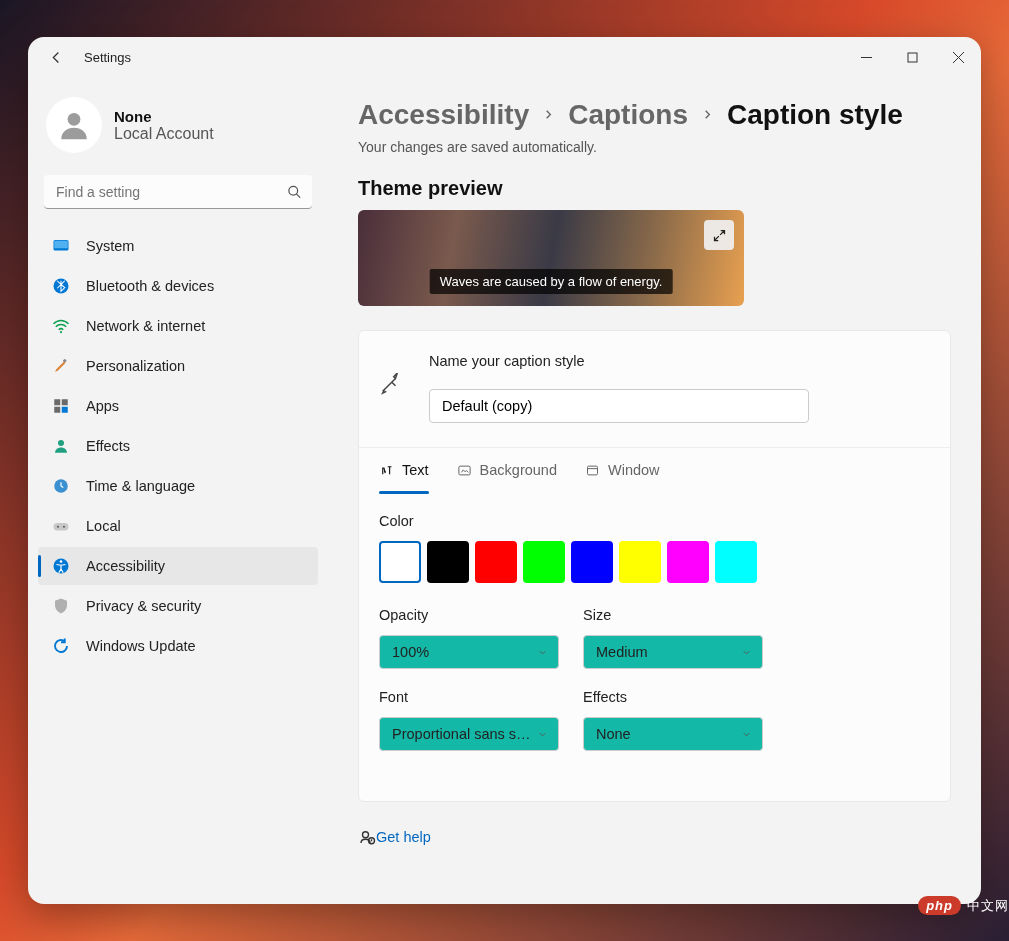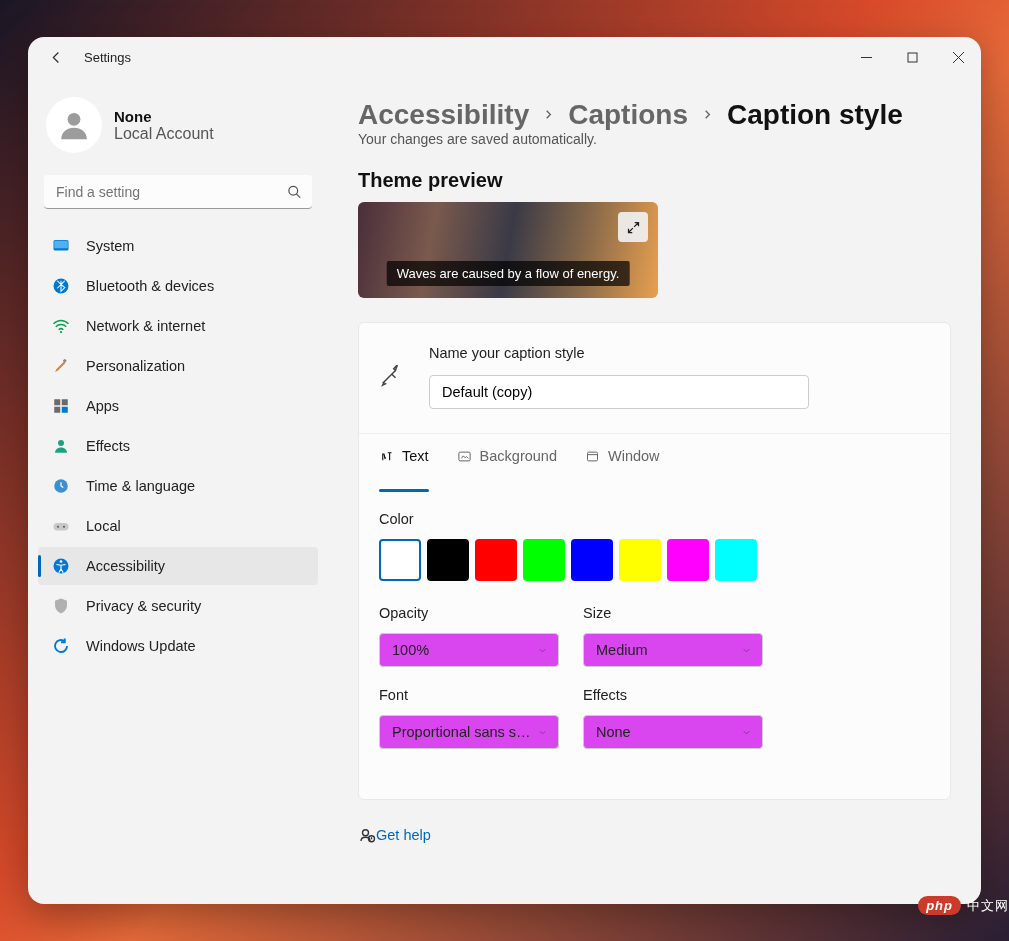--- a/index.html
+++ b/index.html
@@ -68,26 +68,26 @@
 }
 .nav-icon { width: 18px; height: 18px; display: flex; align-items: center; justify-content: center; }
 .nav-icon svg { width: 18px; height: 18px; }
 
 
 .main { flex: 1; padding: 22px 30px 20px 30px; overflow-y: auto; }
 .breadcrumb { display: flex; align-items: center; gap: 14px; flex-wrap: wrap; }
 .breadcrumb .crumb { font-size: 28px; font-weight: 600; color: #666; }
 .breadcrumb .crumb.final { color: #111; }
 .breadcrumb .sep svg { width: 11px; height: 11px; stroke: #666; }
-.autosave { margin-top: 0; font-size: 14px; color: #555; }
+.autosave { margin-top: 8px; font-size: 14px; color: #555; }
 
 .section-label { margin-top: 22px; font-size: 20px; font-weight: 600; color: #111; }
 
 .preview {
-  margin-top: 10px; width: 300px; height: 96px; border-radius: 6px;
+  margin-top: 10px; width: 386px; height: 96px; border-radius: 6px;
   background: linear-gradient(100deg, #4a2e3a 0%, #7a5a4d 25%, #3a3a46 50%, #8a6a4a 75%, #e8a050 100%);
   position: relative; overflow: hidden;
 }
 .preview .expand-btn {
   position: absolute; top: 10px; right: 10px; width: 30px; height: 30px;
   background: rgba(240,240,240,.92); border-radius: 4px;
   display: flex; align-items: center; justify-content: center;
 }
 .expand-btn svg { width: 15px; height: 15px; stroke: #222; fill: none; }
 .preview .caption-box {
@@ -102,28 +102,28 @@
 }
 .card-top {
   display: flex; align-items: flex-start; gap: 28px;
   padding: 22px 30px 24px 20px; border-bottom: 1px solid #eee;
 }
 .style-icon { width: 22px; height: 22px; margin-top: 20px; }
 .style-icon svg { width: 22px; height: 22px; stroke: #444; fill: none; }
 .name-field { flex: 1; }
 .name-field .lbl { font-size: 14.5px; color: #222; }
 .name-field input {
-  margin-top: 14px; width: 380px; height: 34px;
+  margin-top: 20px; width: 380px; height: 34px;
   border: 1px solid #ccc; border-radius: 4px; padding: 0 12px;
   font-size: 14.5px; background: #fff; outline: none;
 }
 
 .tabs { display: flex; gap: 28px; padding: 14px 20px 0 20px; border-bottom: 1px solid transparent; }
 .tab {
-  display: flex; align-items: center; gap: 8px; padding-bottom: 28px;
+  display: flex; align-items: center; gap: 8px; padding-bottom: 16px;
   font-size: 14.5px; color: #666; position: relative;
 }
 .tab.active { color: #111; font-weight: 500; }
 .tab.active::after {
   content: ""; position: absolute; bottom: 0; left: 0; right: 0; height: 3px;
   background: #0067c0; border-radius: 2px;
 }
 .tab svg { width: 15px; height: 15px; stroke: #666; fill: none; }
 .tab.active svg { stroke: #111; }
 
@@ -131,21 +131,21 @@
 .field-label { font-size: 14.5px; color: #222; margin-bottom: 12px; }
 .swatches { display: flex; gap: 6px; margin-bottom: 24px; }
 .swatch {
   width: 42px; height: 42px; border-radius: 4px; border: 2px solid transparent;
 }
 .swatch.selected { border-color: #0067c0; box-shadow: inset 0 0 0 2px #fff; }
 
 .row { display: flex; gap: 24px; margin-bottom: 20px; }
 .field { flex: 0 0 180px; }
 .select {
-  height: 34px; border: 1px solid #ccc; border-radius: 4px; background: #d946ef;
+  height: 34px; border: 1px solid #ccc; border-radius: 4px; background: #14b8a6;
   display: flex; align-items: center; justify-content: space-between;
   padding: 0 10px 0 12px; font-size: 14.5px; color: #222;
   width: 180px;
 }
 .select .val { overflow: hidden; text-overflow: ellipsis; white-space: nowrap; }
 .select svg { width: 11px; height: 11px; stroke: #555; flex-shrink: 0; margin-left: 6px; }
 
 .help-link {
   margin-top: 26px; display: flex; align-items: center; 
   font-size: 14.5px;

